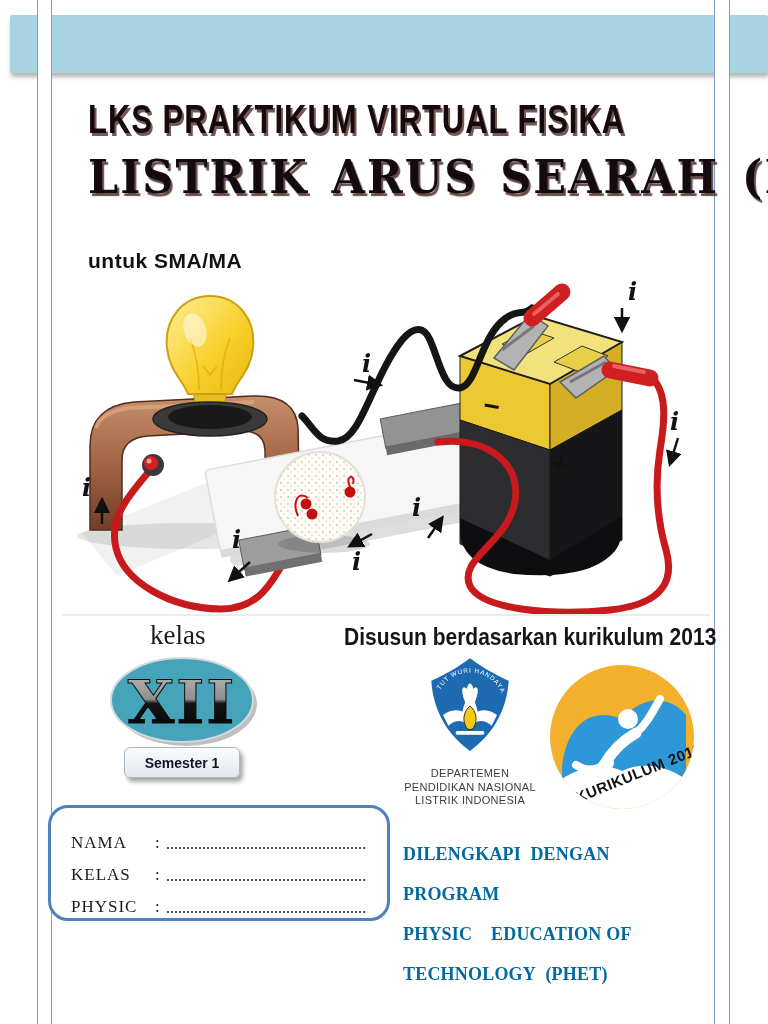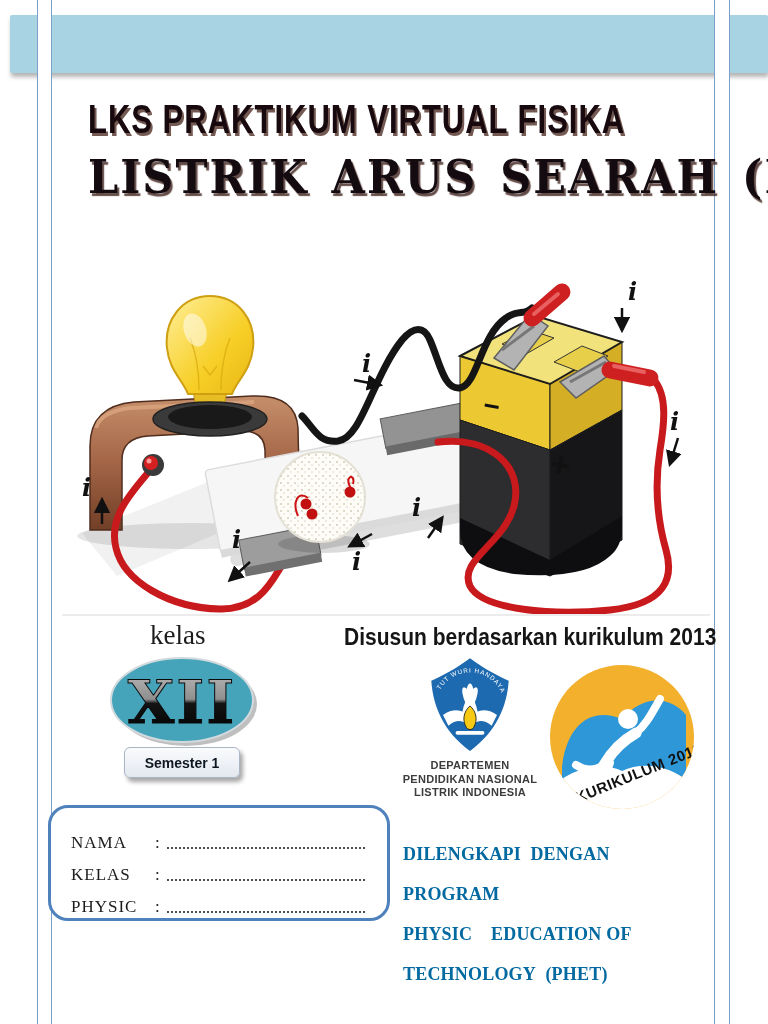--- a/index.html
+++ b/index.html
@@ -38,22 +38,22 @@
   .kelas-label{position:absolute;left:150px;top:620px;font-family:"Liberation Serif",serif;
                font-size:27px;color:#1c1c1c;z-index:3;}
   .kurikulum-note{position:absolute;left:344px;top:624px;font-size:21px;font-weight:bold;color:#151515;
                   transform:scaleY(1.1);transform-origin:left top;letter-spacing:0;z-index:3;}
   .xii-badge{position:absolute;left:106px;top:654px;z-index:3;}
   .semester-btn{position:absolute;left:124px;top:747px;width:114px;height:29px;z-index:3;
                 background:linear-gradient(#fafbfd,#e3e8ef);border:1px solid #aab6c6;border-radius:6px;
                 box-shadow:3px 4px 4px rgba(0,0,0,.35);display:flex;align-items:center;justify-content:center;
                 font-size:14px;font-weight:bold;color:#0d1722;}
   .depdiknas{position:absolute;left:400px;top:655px;width:140px;z-index:3;text-align:center;}
-  .depdiknas-caption{margin-top:0;font-size:11px;line-height:13.5px;color:#3c3c3c;
-                     letter-spacing:.3px;font-weight:700;}
+  .depdiknas-caption{margin-top:8px;font-size:11px;line-height:13.5px;color:#3c3c3c;
+                     letter-spacing:.3px;font-weight:400;}
   .k13-logo{position:absolute;left:548px;top:663px;z-index:3;}
 
   
   .form-box{position:absolute;left:48px;top:805px;width:342px;height:116px;background:#fff;
             border:3px solid #4f81bd;border-radius:20px;z-index:5;box-sizing:border-box;
             padding:13px 20px 8px 20px;font-family:"Liberation Serif",serif;}
   .form-row{display:flex;align-items:flex-end;height:32px;font-size:17px;color:#1b1b1b;letter-spacing:1px;}
   .form-label{width:84px;}
   .form-colon{width:10px;}
   .form-dots{flex:1;border-bottom:2px dotted #4c4c4c;margin:0 2px 4px 2px;height:14px;}
@@ -67,20 +67,21 @@
 <body>
 
 <div class="page">
 
   <div class="top-banner"></div>
   <div class="rail left"></div>
   <div class="rail right"></div>
 
   <div class="title1">LKS PRAKTIKUM VIRTUAL FISIKA</div>
   <div class="title2">LISTRIK ARUS SEARAH (DC)</div>
+  <div class="subtitle">untuk SMA/MA</div>
 
   <svg class="illus" viewBox="0 0 648 336" width="648" height="336">
     <defs>
       <linearGradient id="bulbG" x1="0" y1="0" x2="1" y2="1">
         <stop offset="0" stop-color="#ffef9a"></stop>
           <stop offset="0.6" stop-color="#f7cf27"></stop>
           <stop offset="1" stop-color="#e8b714"></stop>
       </linearGradient>
       <linearGradient id="copperG" x1="0" y1="0" x2="0" y2="1">
         <stop offset="0" stop-color="#c68f6b"></stop>

